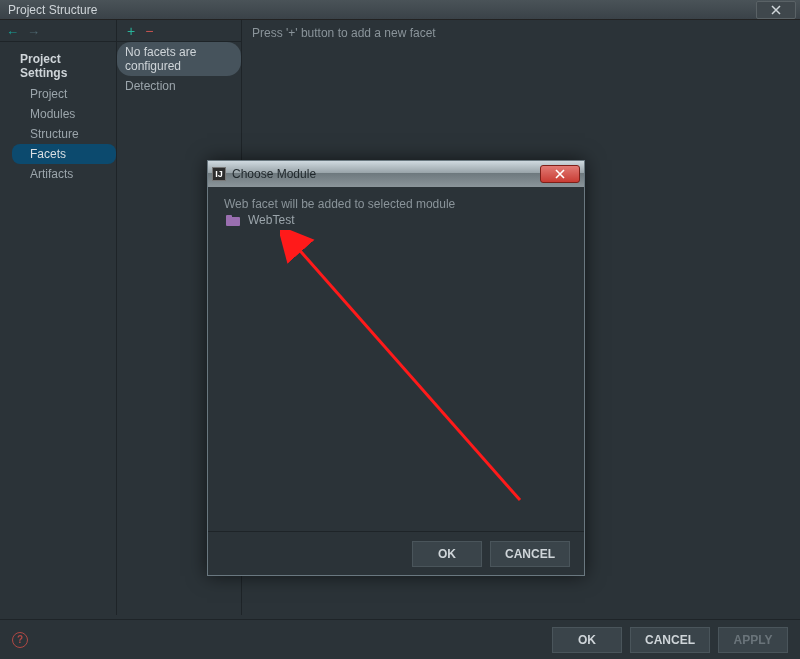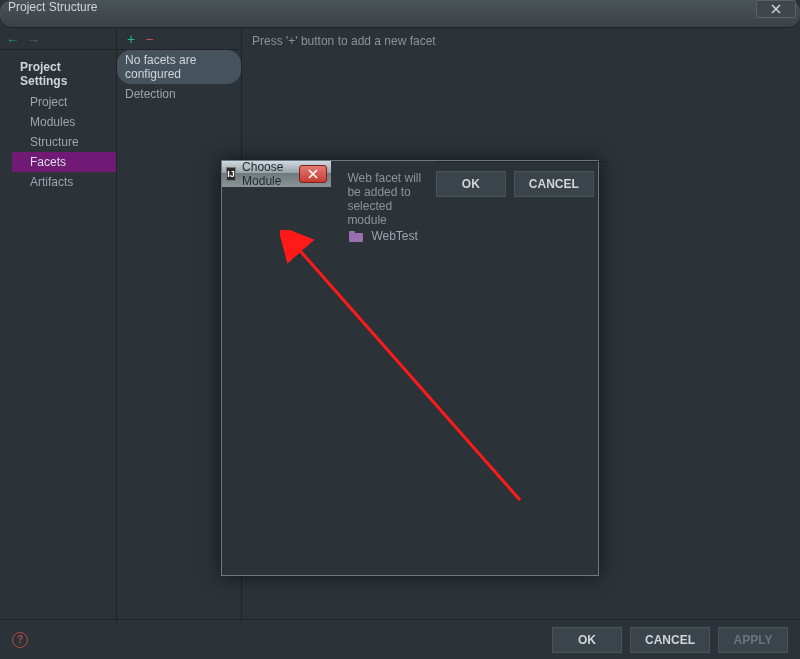--- a/index.html
+++ b/index.html
@@ -7,26 +7,25 @@
     width: 800px; height: 659px;
     background: #2b3338;
     font-family: "Segoe UI", Tahoma, sans-serif;
     font-size: 12px;
     color: #b0b8be;
     overflow: hidden;
     position: relative;
   }
   
   .main-titlebar {
-    height: 28px;
+    height: 20px;
     background: linear-gradient(#4a5358,#3a4248);
     border-bottom: 1px solid #222;
-    display: flex; justify-content: space-between;
+    display: flex; align-items: center; justify-content: space-between;
     padding: 0 4px;
-    border-radius: 12px;
   }
   .main-titlebar .title { color: #cfd5d9; padding-left: 4px; font-size: 12px; }
   .win-btn-close {
     width: 40px; height: 18px;
     background: #3f474c;
     border: 1px solid #5a6266;
     border-radius: 2px;
     display: flex; align-items: center; justify-content: center;
     color: #d0d6da;
   }
@@ -43,22 +42,23 @@
   .nav-arrows {
     height: 22px; display:flex; align-items:center; gap:8px; padding-left:6px;
     border-bottom: 1px solid #1e2428;
   }
   .arrow-ico { color:#17a398; font-size:13px; line-height:1; }
   .arrow-ico.fwd { color:#4e6770; }
   .side-section { padding-top: 6px; margin-left: 12px; }
   .side-header { font-weight:bold; color:#cfd5d9; padding: 4px 8px; }
   .side-item { padding: 3px 8px 3px 18px; color:#9ba5ab; cursor:default; }
   .side-item.selected {
-    background: #701a75;
+    background: #0c4a6e;
     color:#d9dfe3;
+    border-radius:8px;
   }
   
   .center-col {
     width: 125px;
     border-right: 1px solid #1e2428;
     display:flex; flex-direction:column;
   }
   .center-toolbar {
     height: 22px; display:flex; align-items:center; gap:10px; padding-left:10px;
     border-bottom: 1px solid #1e2428;
@@ -96,26 +96,26 @@
     background:#3a444a;
     border:1px solid #4a555b;
     color:#cfd5d9;
     font-size:12px; font-weight:bold;
     display:flex; align-items:center; justify-content:center;
     padding: 0 14px;
   }
   .btn.disabled { color:#6a747a; }
   .dialog {
     position:absolute;
-    left:221px; top:160px;
+    left:207px; top:160px;
     width:378px; height:416px;
     background:#2b3338;
     border:1px solid #6a7880;
     box-shadow: 0 0 18px rgba(0,0,0,.6);
-    display:flex; flex-direction:row;
+    display:flex; flex-direction:column;
   }
   .dlg-titlebar {
     height:26px;
     background: linear-gradient(#cfd9df,#9aa5aa 45%,#6d787d 46%,#8b959a);
     display:flex; align-items:center; justify-content:space-between;
     padding: 0 4px;
   }
   .dlg-titlebar .dlg-title {
     display:flex; align-items:center; gap:6px;
     color:#1f272b; font-size:12px;

